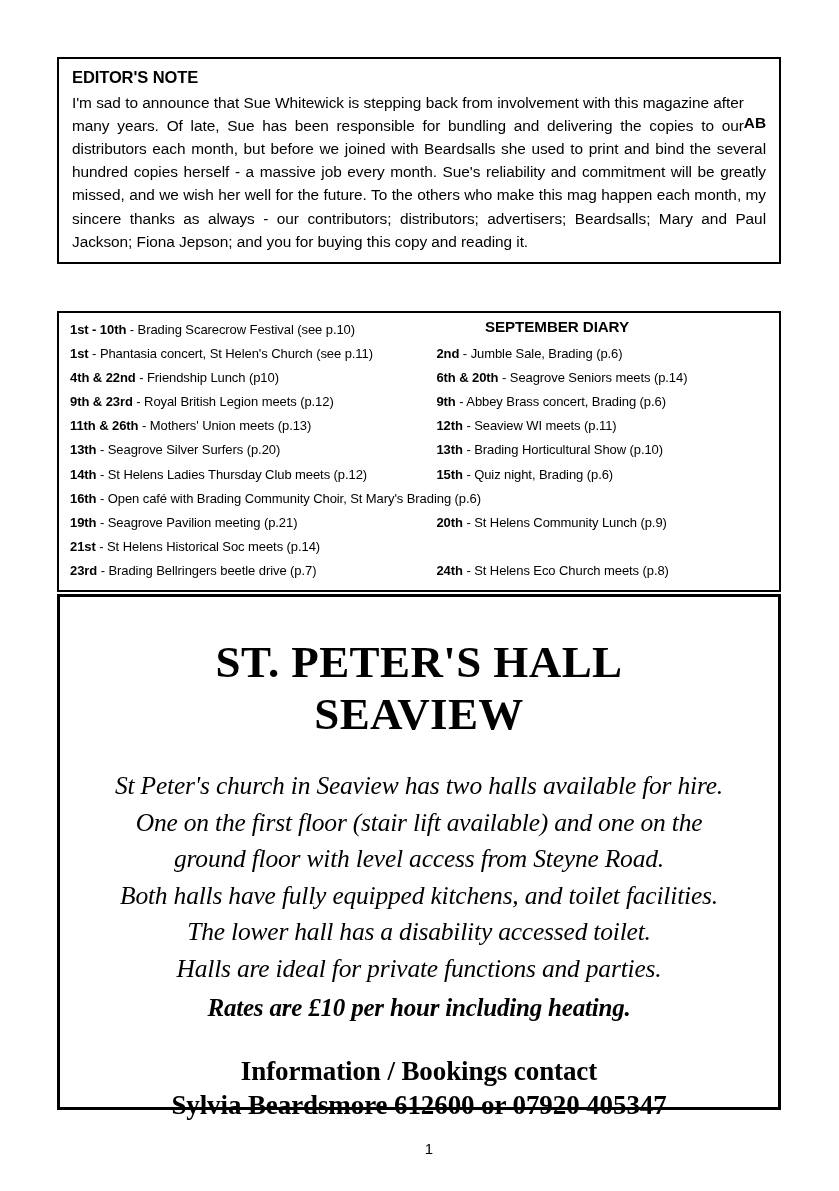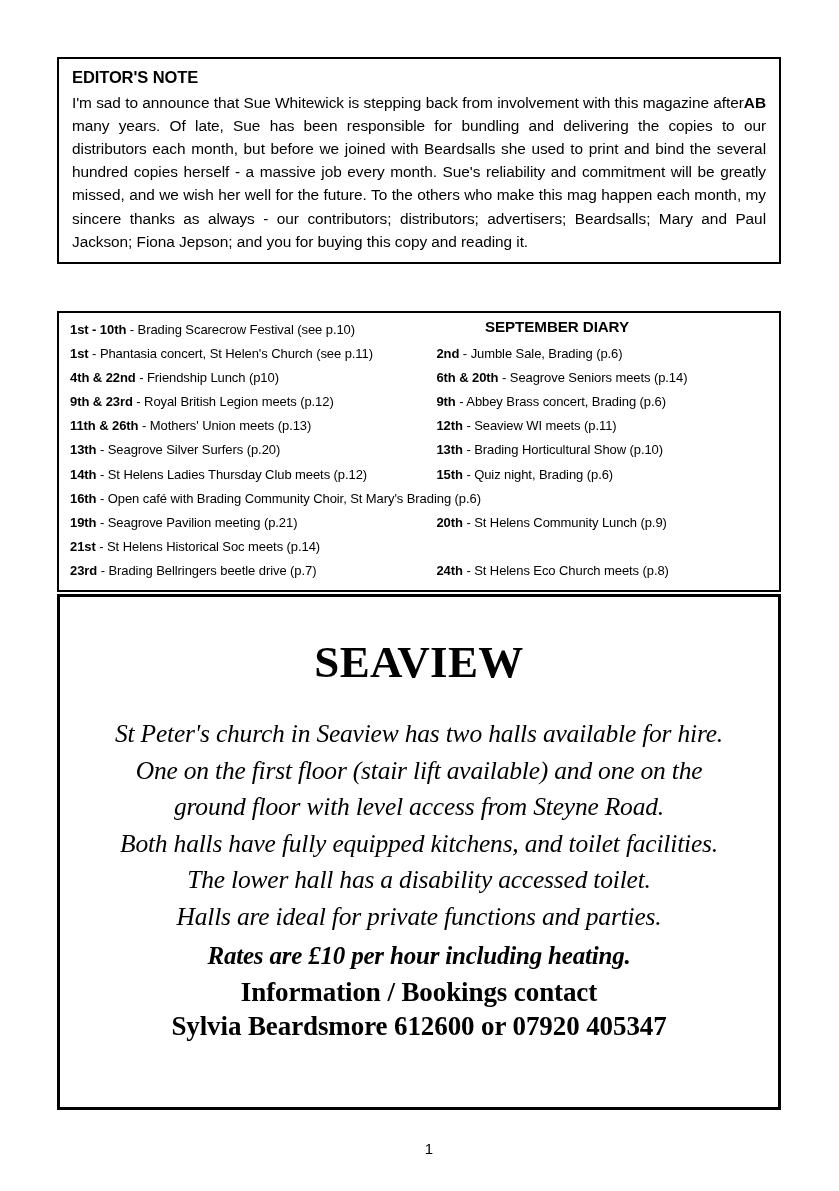--- a/index.html
+++ b/index.html
@@ -46,20 +46,21 @@
     font-family: "Liberation Sans", sans-serif;
     font-size: 15.4px;
     line-height: 23.2px;
     text-align: justify;
     text-justify: inter-word;
     letter-spacing: -0.05px;
   }
   .editor-body .sign {
     font-weight: bold;
     float: right;
+    margin-top: 20px;
   }
 
   
   .diary-box {
     position: absolute;
     left: 57px;
     top: 311px;
     width: 724px;
     border: 2px solid #000;
     box-sizing: border-box;
@@ -135,20 +136,21 @@
     font-size: 25.5px;
     line-height: 36.5px;
     letter-spacing: -0.2px;
   }
   .hall-line.bold {
     font-weight: bold;
     font-size: 25px;
     margin-top: 3px;
   }
   .hall-contact {
+    margin-top: 27px;
   }
   .hall-contact-line {
     font-family: "Liberation Serif", serif;
     font-weight: bold;
     font-size: 27px;
     line-height: 34px;
     letter-spacing: -0.1px;
   }
 
   
@@ -217,20 +219,21 @@
         </div>
         <div class="diary-row">
           <div class="diary-left"><span class="d-date">23rd</span><span> - Brading Bellringers beetle drive (p.7)</span></div>
           <div class="diary-right"><span class="d-date">24th</span><span> - St Helens Eco Church meets (p.8)</span></div>
         </div>
       </div>
   </div>
 
   <div class="hall-box">
     <div class="hall-title">
+      <span class="l1">ST. PETER'S  HALL</span>
       <span class="l2">SEAVIEW</span>
     </div>
     <div class="hall-lines" id="hall-lines">
         <div class="hall-line">St Peter's church in Seaview has two halls available for hire.</div>
         <div class="hall-line">One on the first floor (stair lift available) and one on the</div>
         <div class="hall-line">ground floor with level access from Steyne Road.</div>
         <div class="hall-line">Both halls have fully equipped kitchens, and toilet facilities.</div>
         <div class="hall-line">The lower hall has a disability accessed toilet.</div>
         <div class="hall-line">Halls are ideal for private functions and parties.</div>
       </div>

